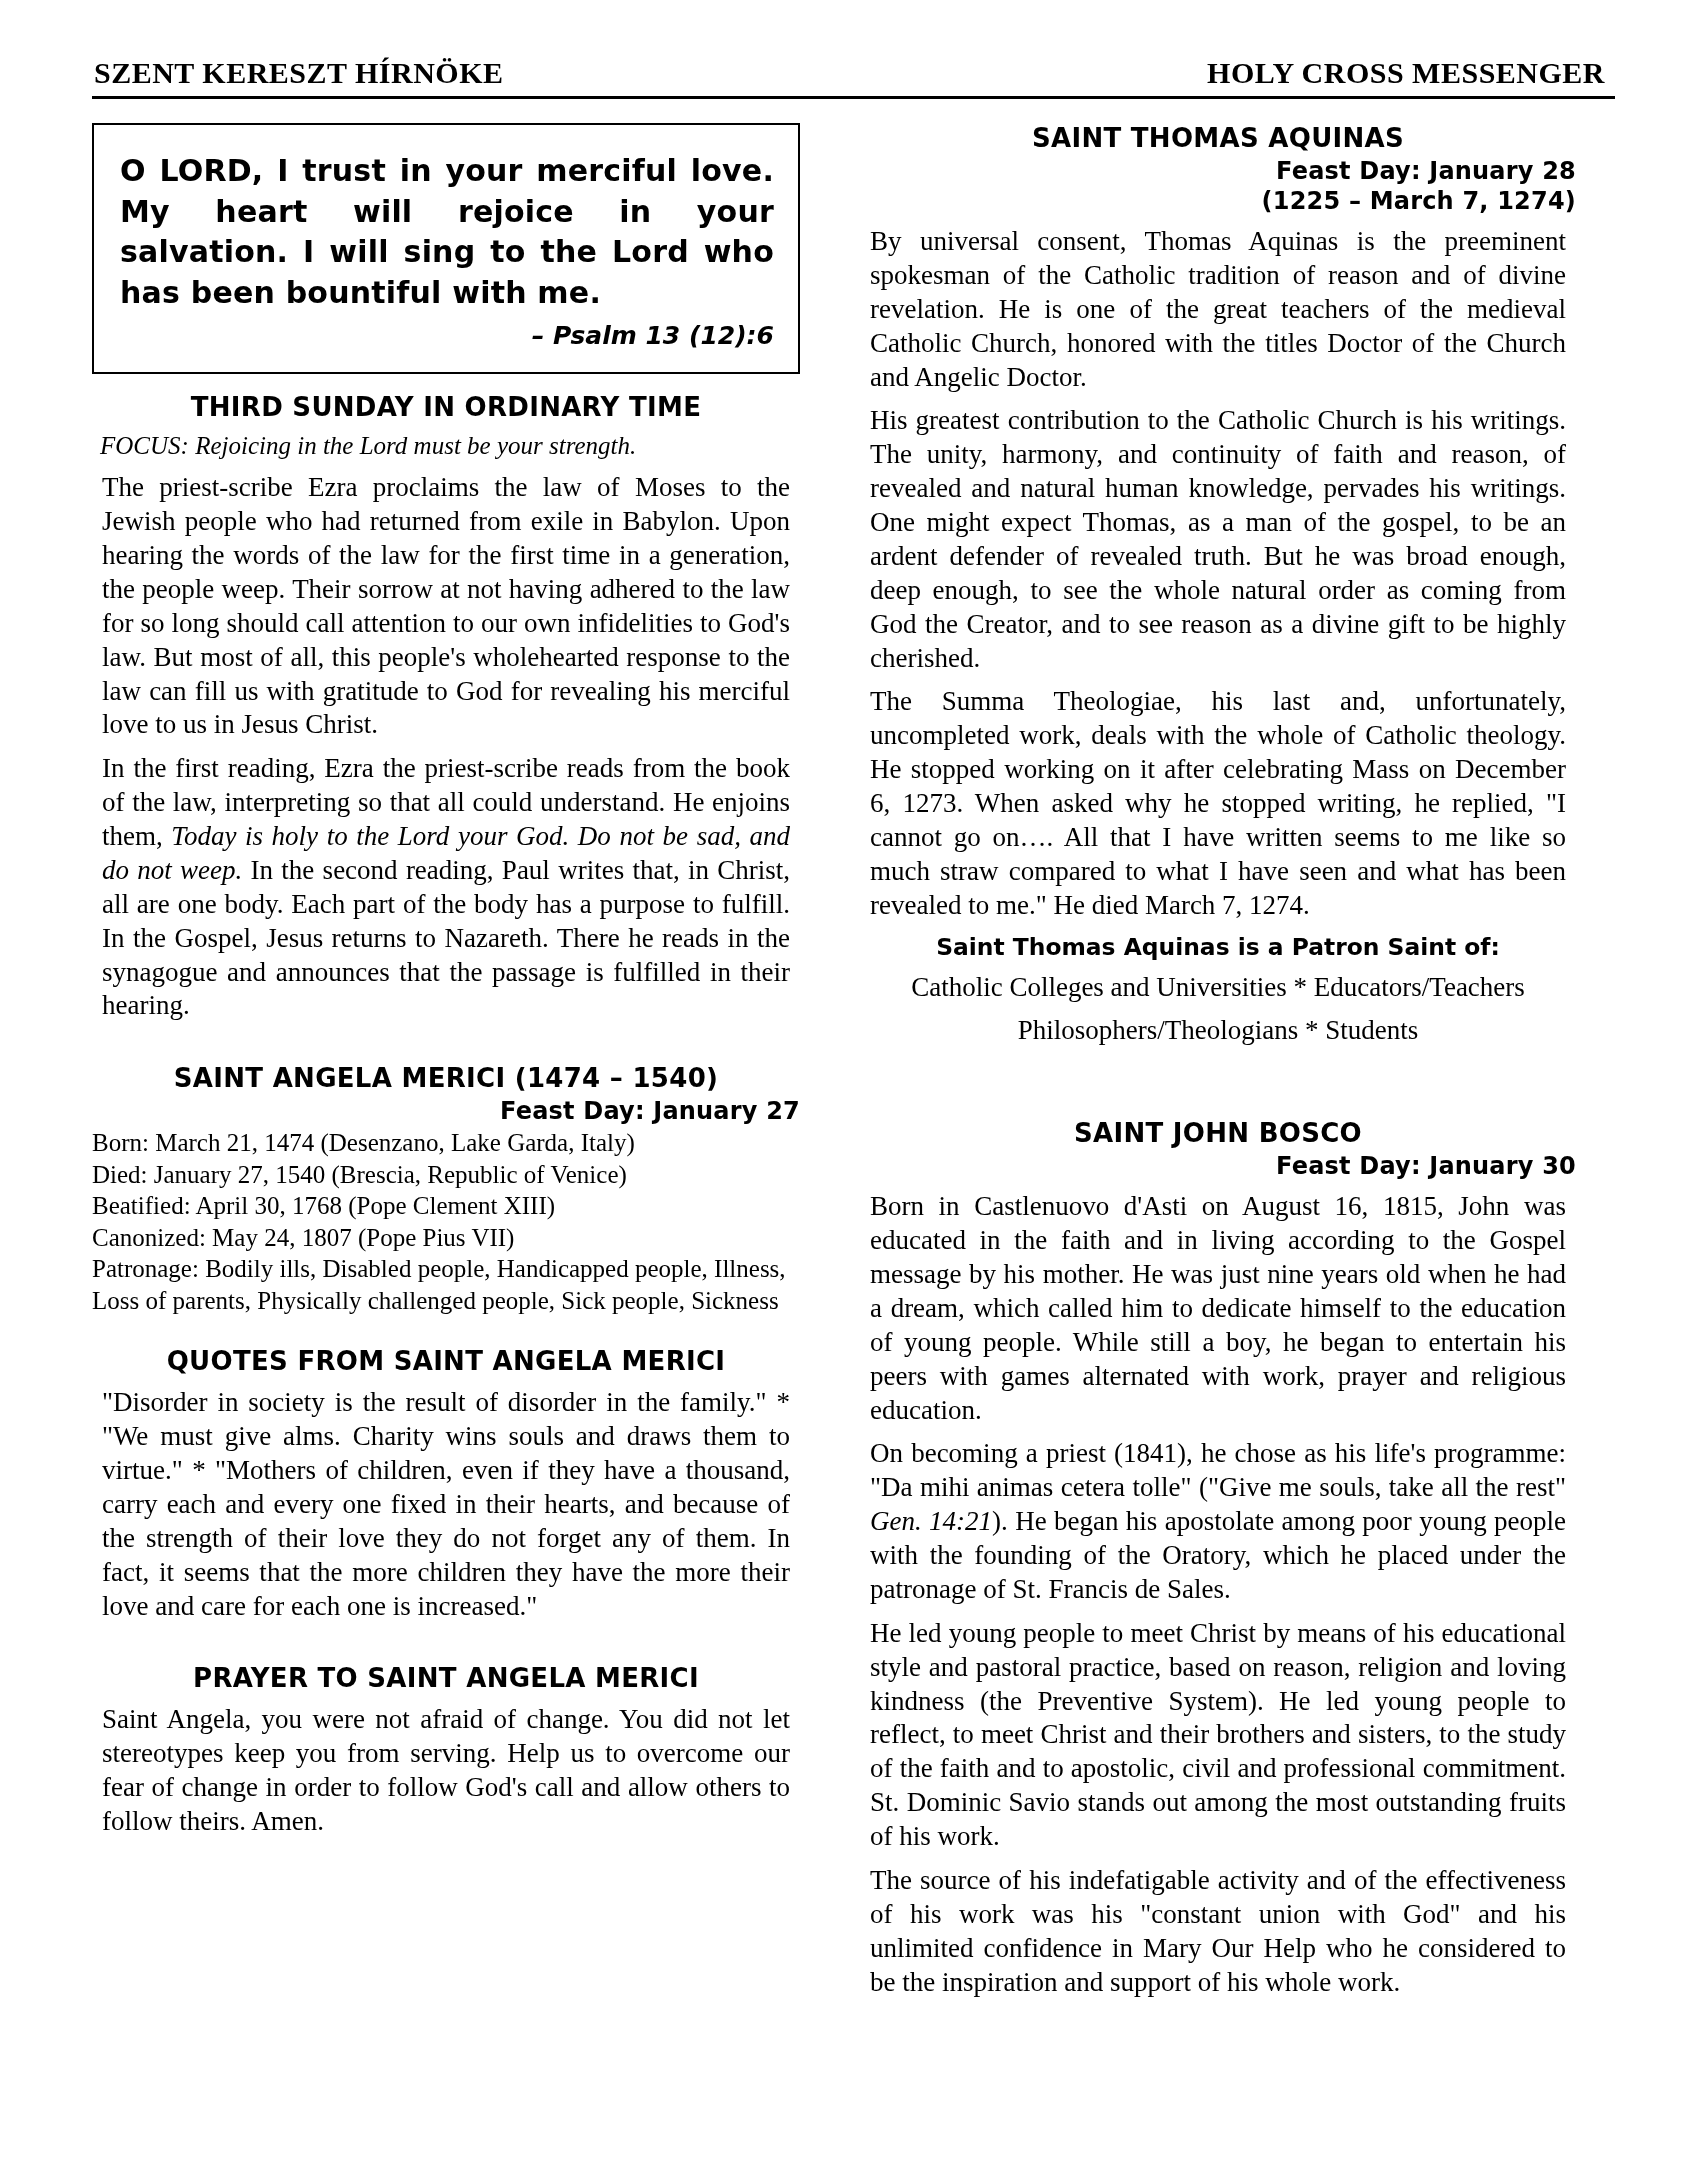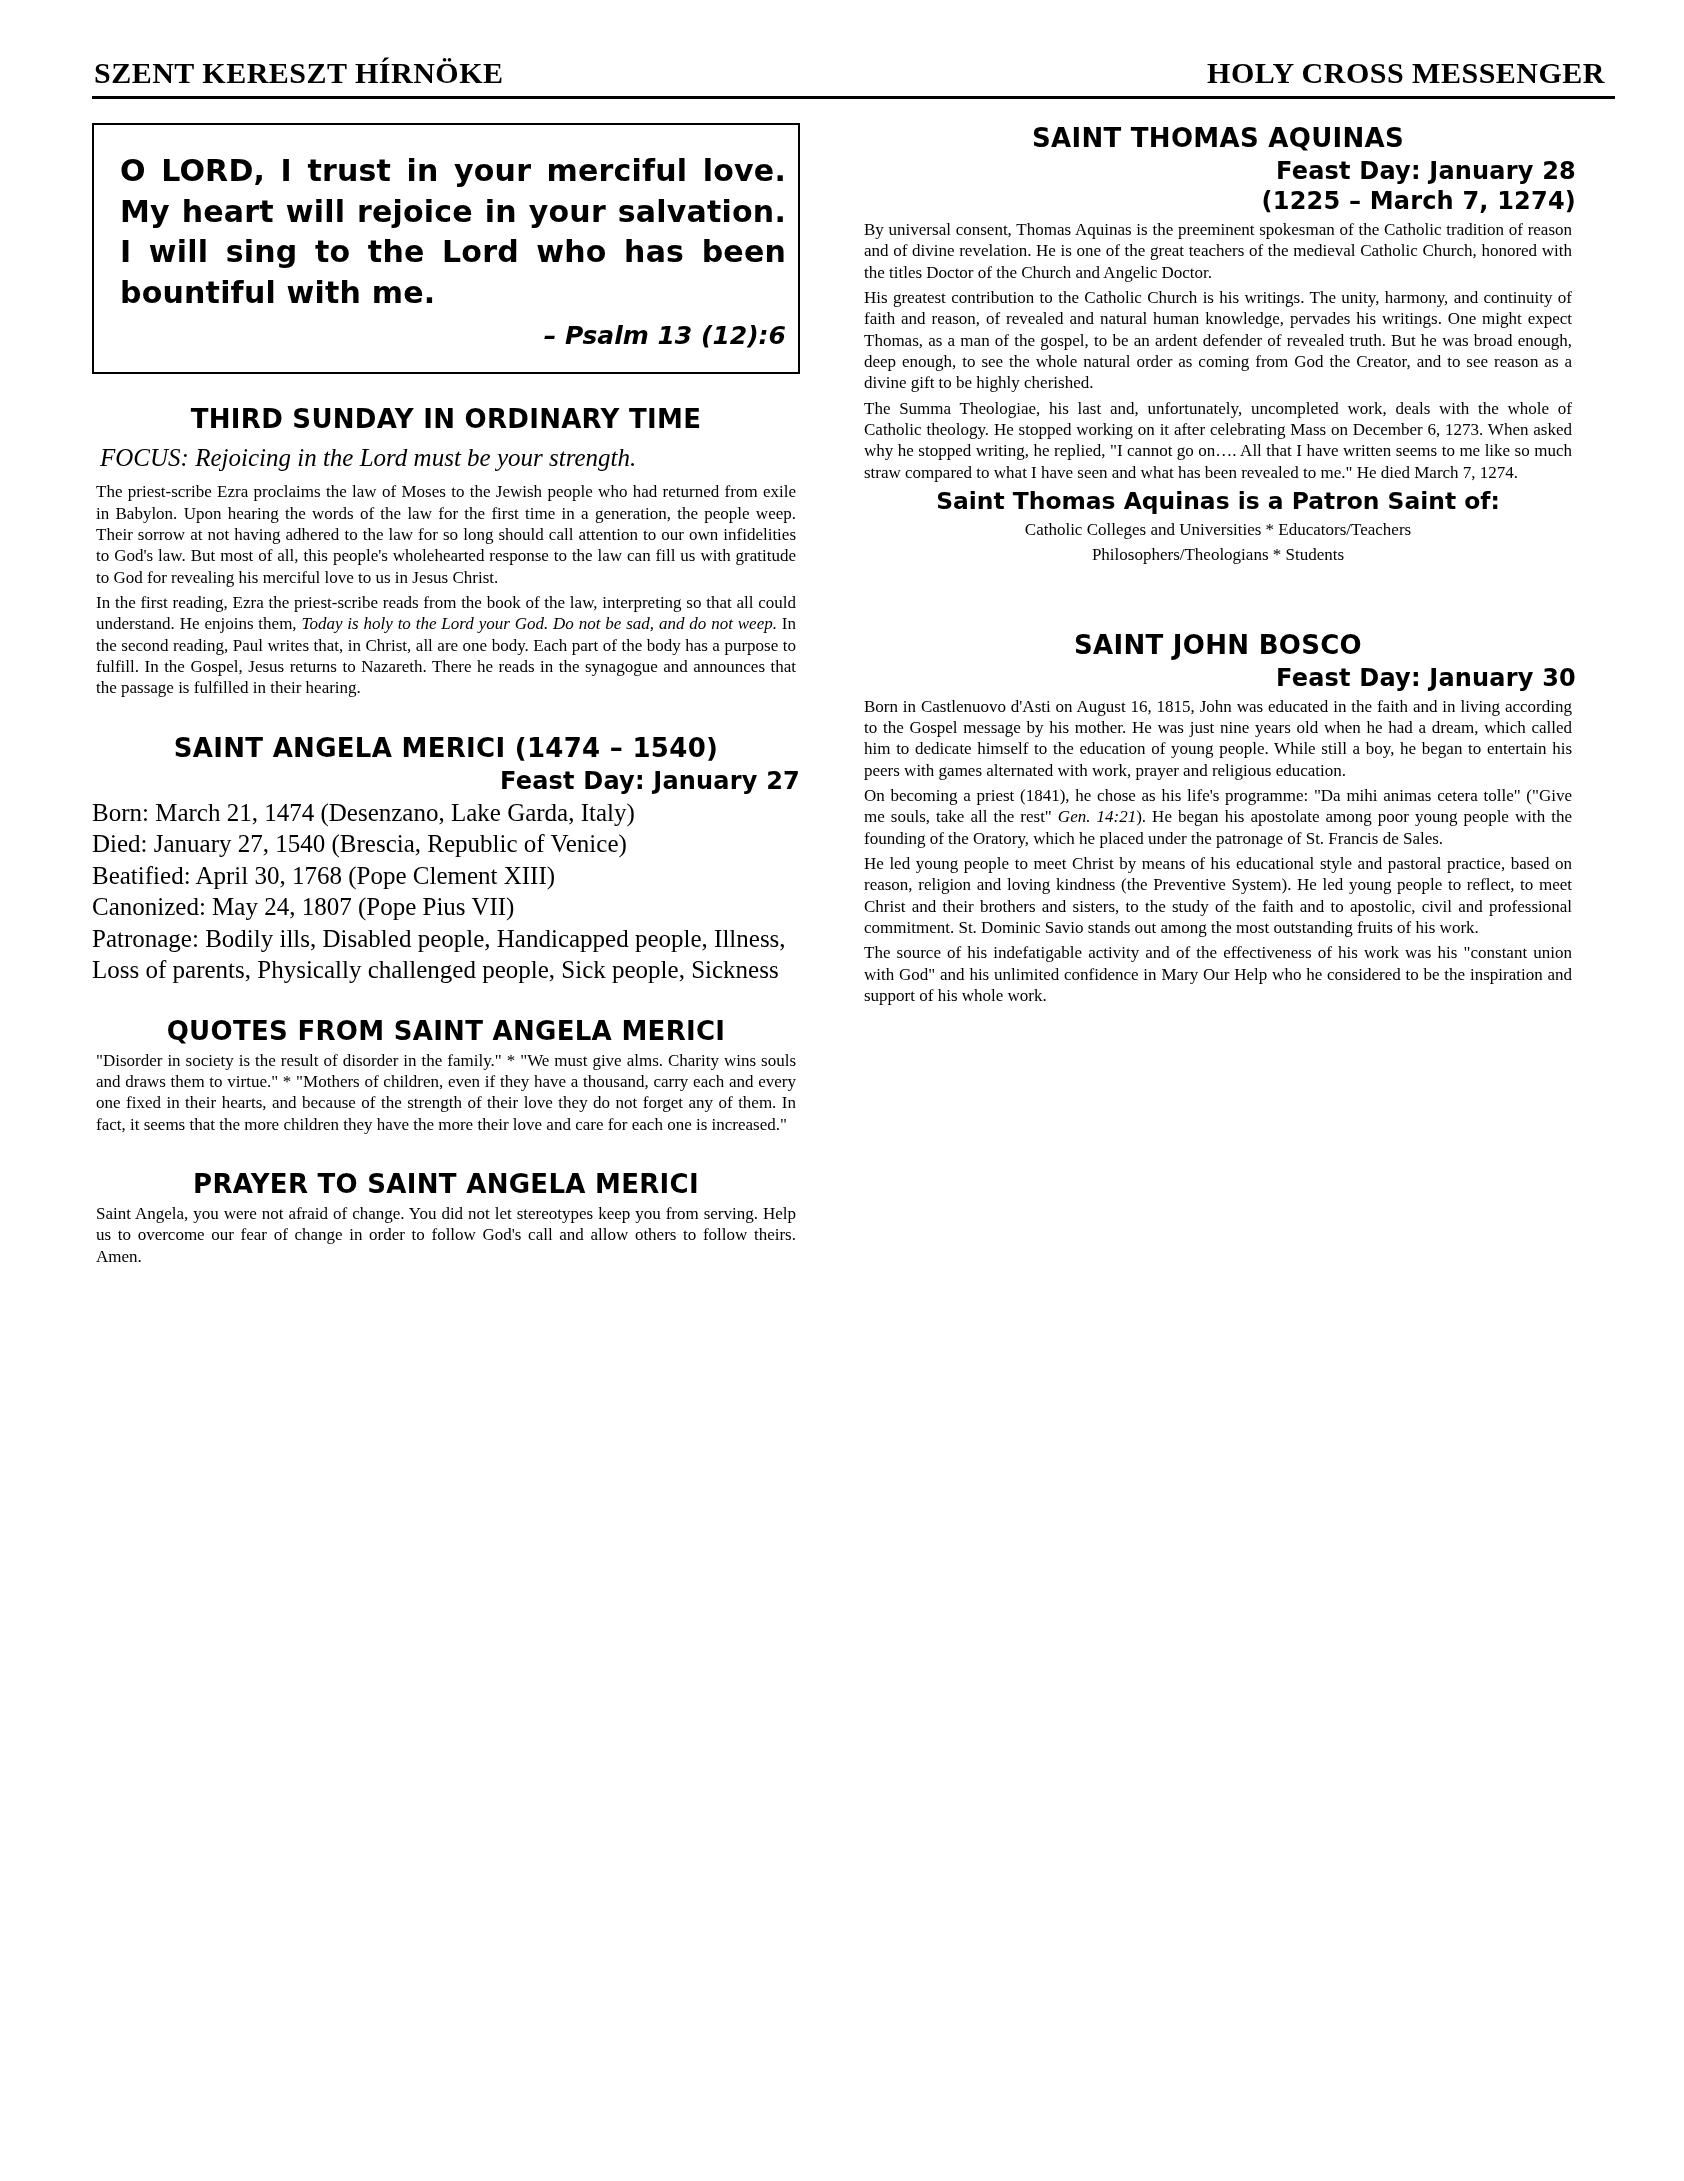--- a/index.html
+++ b/index.html
@@ -47,22 +47,22 @@
     gap: 60px;
   }
   .col {
     width: 708px;
   }
   .col-right { width: 716px; }
 
   
   .scripture-box {
     border: 2px solid #000;
-    padding: 26px 12px 22px 26px;
-    margin-bottom: 30px;
+    padding: 26px 24px 22px 26px;
+    margin-bottom: 18px;
   }
   .scripture-text {
     font-family: "DejaVu Sans", sans-serif;
     font-weight: bold;
     font-size: 30px;
     line-height: 1.35;
     text-align: justify;
     letter-spacing: 0.2px;
   }
   .scripture-ref {
@@ -95,24 +95,24 @@
     font-family: "DejaVu Sans", sans-serif;
     font-weight: bold;
     font-size: 23.4px;
     text-align: center;
     margin: 4px 0 2px 0;
   }
 
   
   p.body {
     font-family: "Liberation Serif", serif;
-    font-size: 17px;
+    font-size: 27px;
     line-height: 1.255;
     text-align: justify;
-    margin: 4px;
+    margin: 10px;
     hyphens: auto;
   }
   p.body.center { text-align: center; }
   .italic { font-style: italic; }
   .focus-line {
     font-family: "Liberation Serif", serif;
     font-style: italic;
     font-size: 25px;
     line-height: 1.25;
     margin: 8px;

